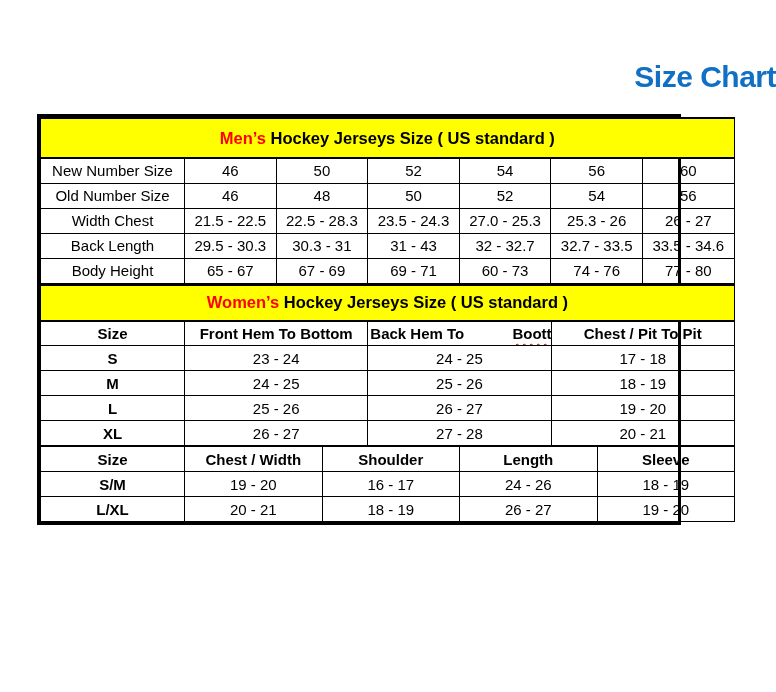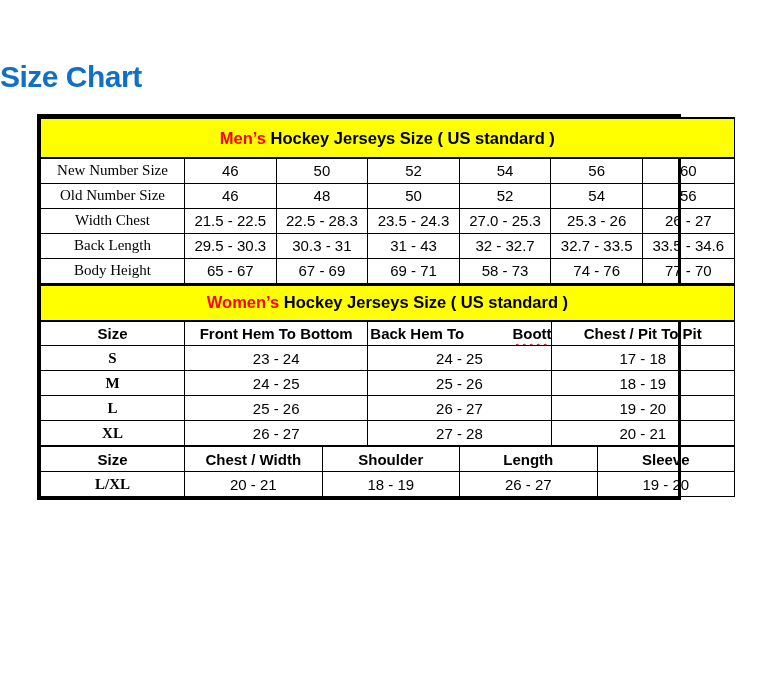--- a/index.html
+++ b/index.html
@@ -10,21 +10,21 @@
     --border-black:#000000;
   }
   *{box-sizing:border-box;}
   html,body{margin:0;padding:0;}
   body{
     width:776px;height:692px;background:#ffffff;overflow:hidden;
     font-family:"Liberation Sans","DejaVu Sans",sans-serif;color:#000;
   }
   .page{padding-top:60px;}
   .page-title{
-    margin:0 0 20px 0;text-align:left;
+    margin:0 0 20px 0;text-align:right;
     font-size:30px;font-weight:bold;letter-spacing:-0.5px;
     color:var(--title-blue);
   }
   .chart{
     margin-left:37px;width:644px;
     border:3px solid var(--border-black);
   }
   table.tbl{
     border-collapse:collapse;table-layout:fixed;width:694px;
   }
@@ -36,21 +36,21 @@
   }
   tr.band td{
     background:var(--band-yellow);
     border-top:2px solid var(--border-black);
     border-bottom:2px solid var(--border-black);
     font-weight:bold;font-size:16.5px;height:36px;
   }
   table.mens tr.band td{height:40px;}
   .band .red-word{color:var(--highlight-red);}
   tr.head td{font-weight:bold;}
-  td.lbl{font-size:15px;font-family:Liberation Serif, serif;}
+  td.lbl{font-size:15px;}
   table.womens td.lbl,table.youth td.lbl{font-weight:bold;}
   .wavy{
     text-decoration-line:underline;
     text-decoration-style:wavy;
     text-decoration-color:var(--spellcheck-red);
     text-decoration-thickness:1px;
     text-underline-offset:4px;
     margin-left:44px;
   }
   
@@ -119,23 +119,23 @@
         <td>31 - 43</td>
         <td>32 - 32.7</td>
         <td>32.7 - 33.5</td>
         <td>33.5 - 34.6</td>
       </tr>
       <tr>
         <td class="lbl">Body Height</td>
         <td>65 - 67</td>
         <td>67 - 69</td>
         <td>69 - 71</td>
-        <td>58 - 73</td>
+        <td>60 - 73</td>
         <td>74 - 76</td>
-        <td>77 - 70</td>
+        <td>77 - 80</td>
       </tr>
     </tbody>
       </table>
 
     <table class="tbl womens">
       <colgroup>
         <col class="c-label">
           <col class="c-data">
           <col class="c-data">
           <col class="c-data">
@@ -193,20 +193,27 @@
       </colgroup>
       <tbody>
       <tr class="head">
         <td>Size</td>
         <td>Chest / Width</td>
         <td>Shoulder</td>
         <td>Length</td>
         <td>Sleeve</td>
       </tr>
       <tr>
+        <td class="lbl">S/M</td>
+        <td>19 - 20</td>
+        <td>16 - 17</td>
+        <td>24 - 26</td>
+        <td>18 - 19</td>
+      </tr>
+      <tr>
         <td class="lbl">L/XL</td>
         <td>20 - 21</td>
         <td>18 - 19</td>
         <td>26 - 27</td>
         <td>19 - 20</td>
       </tr>
     </tbody>
       </table>
 
   </div>

